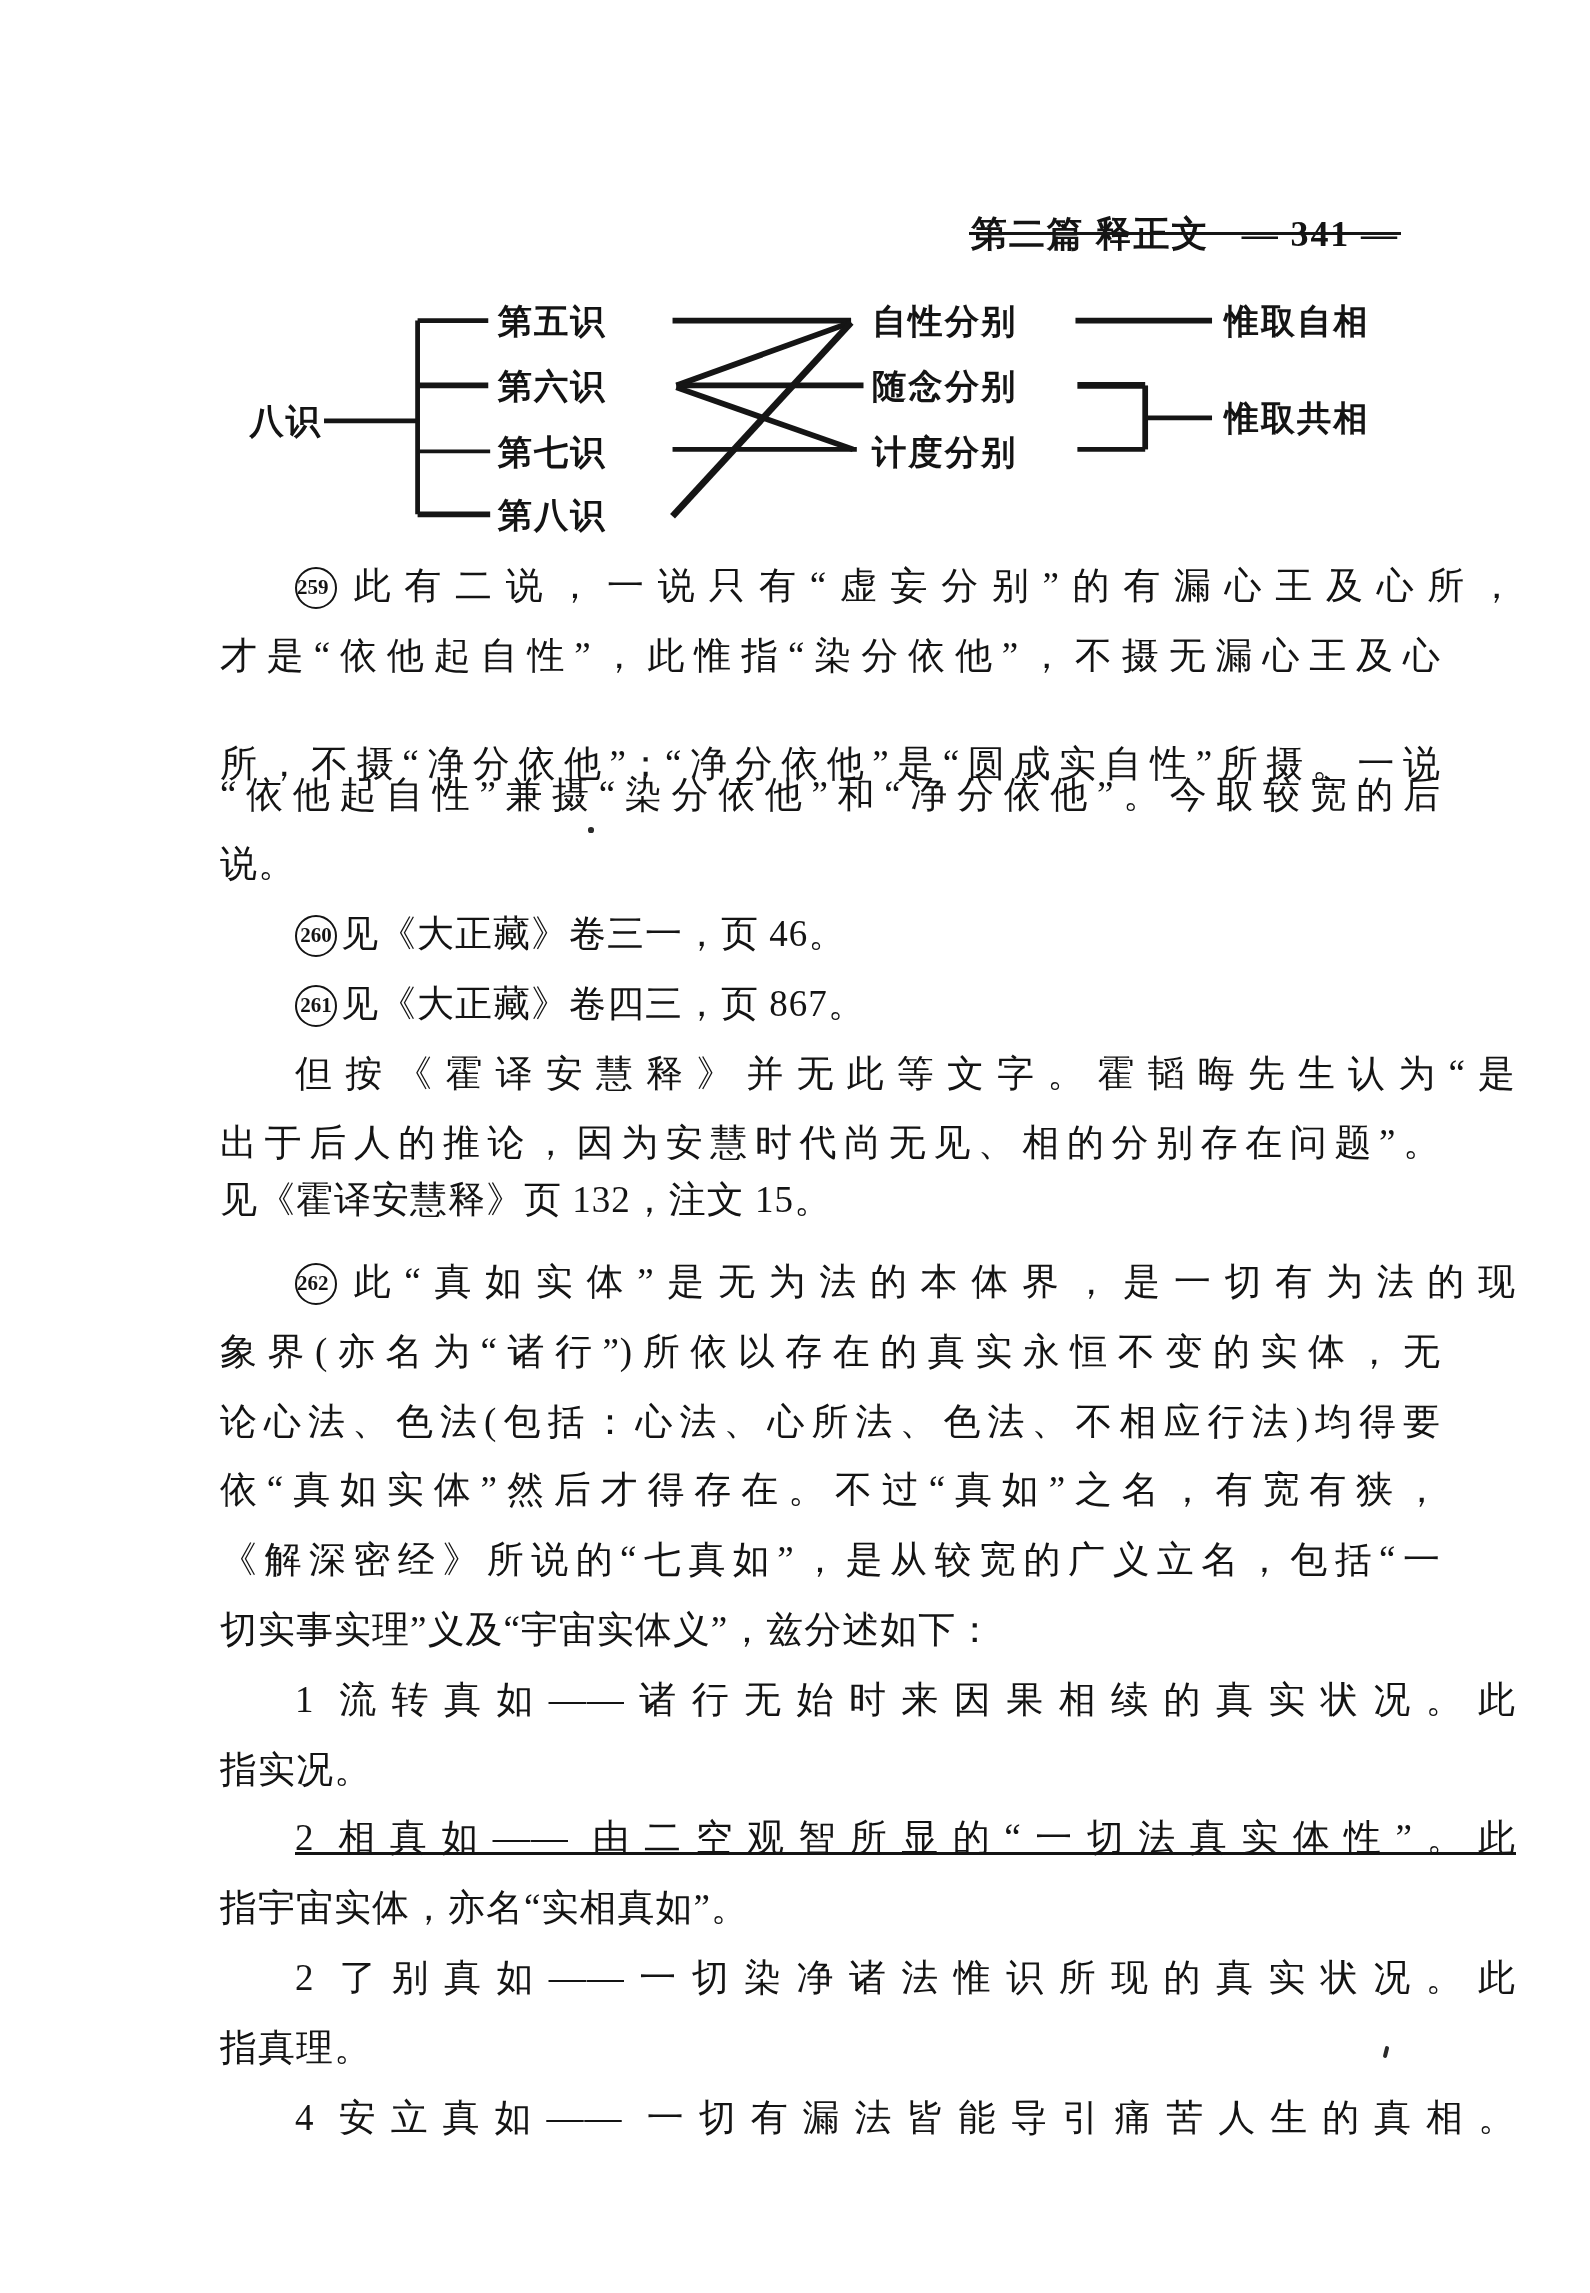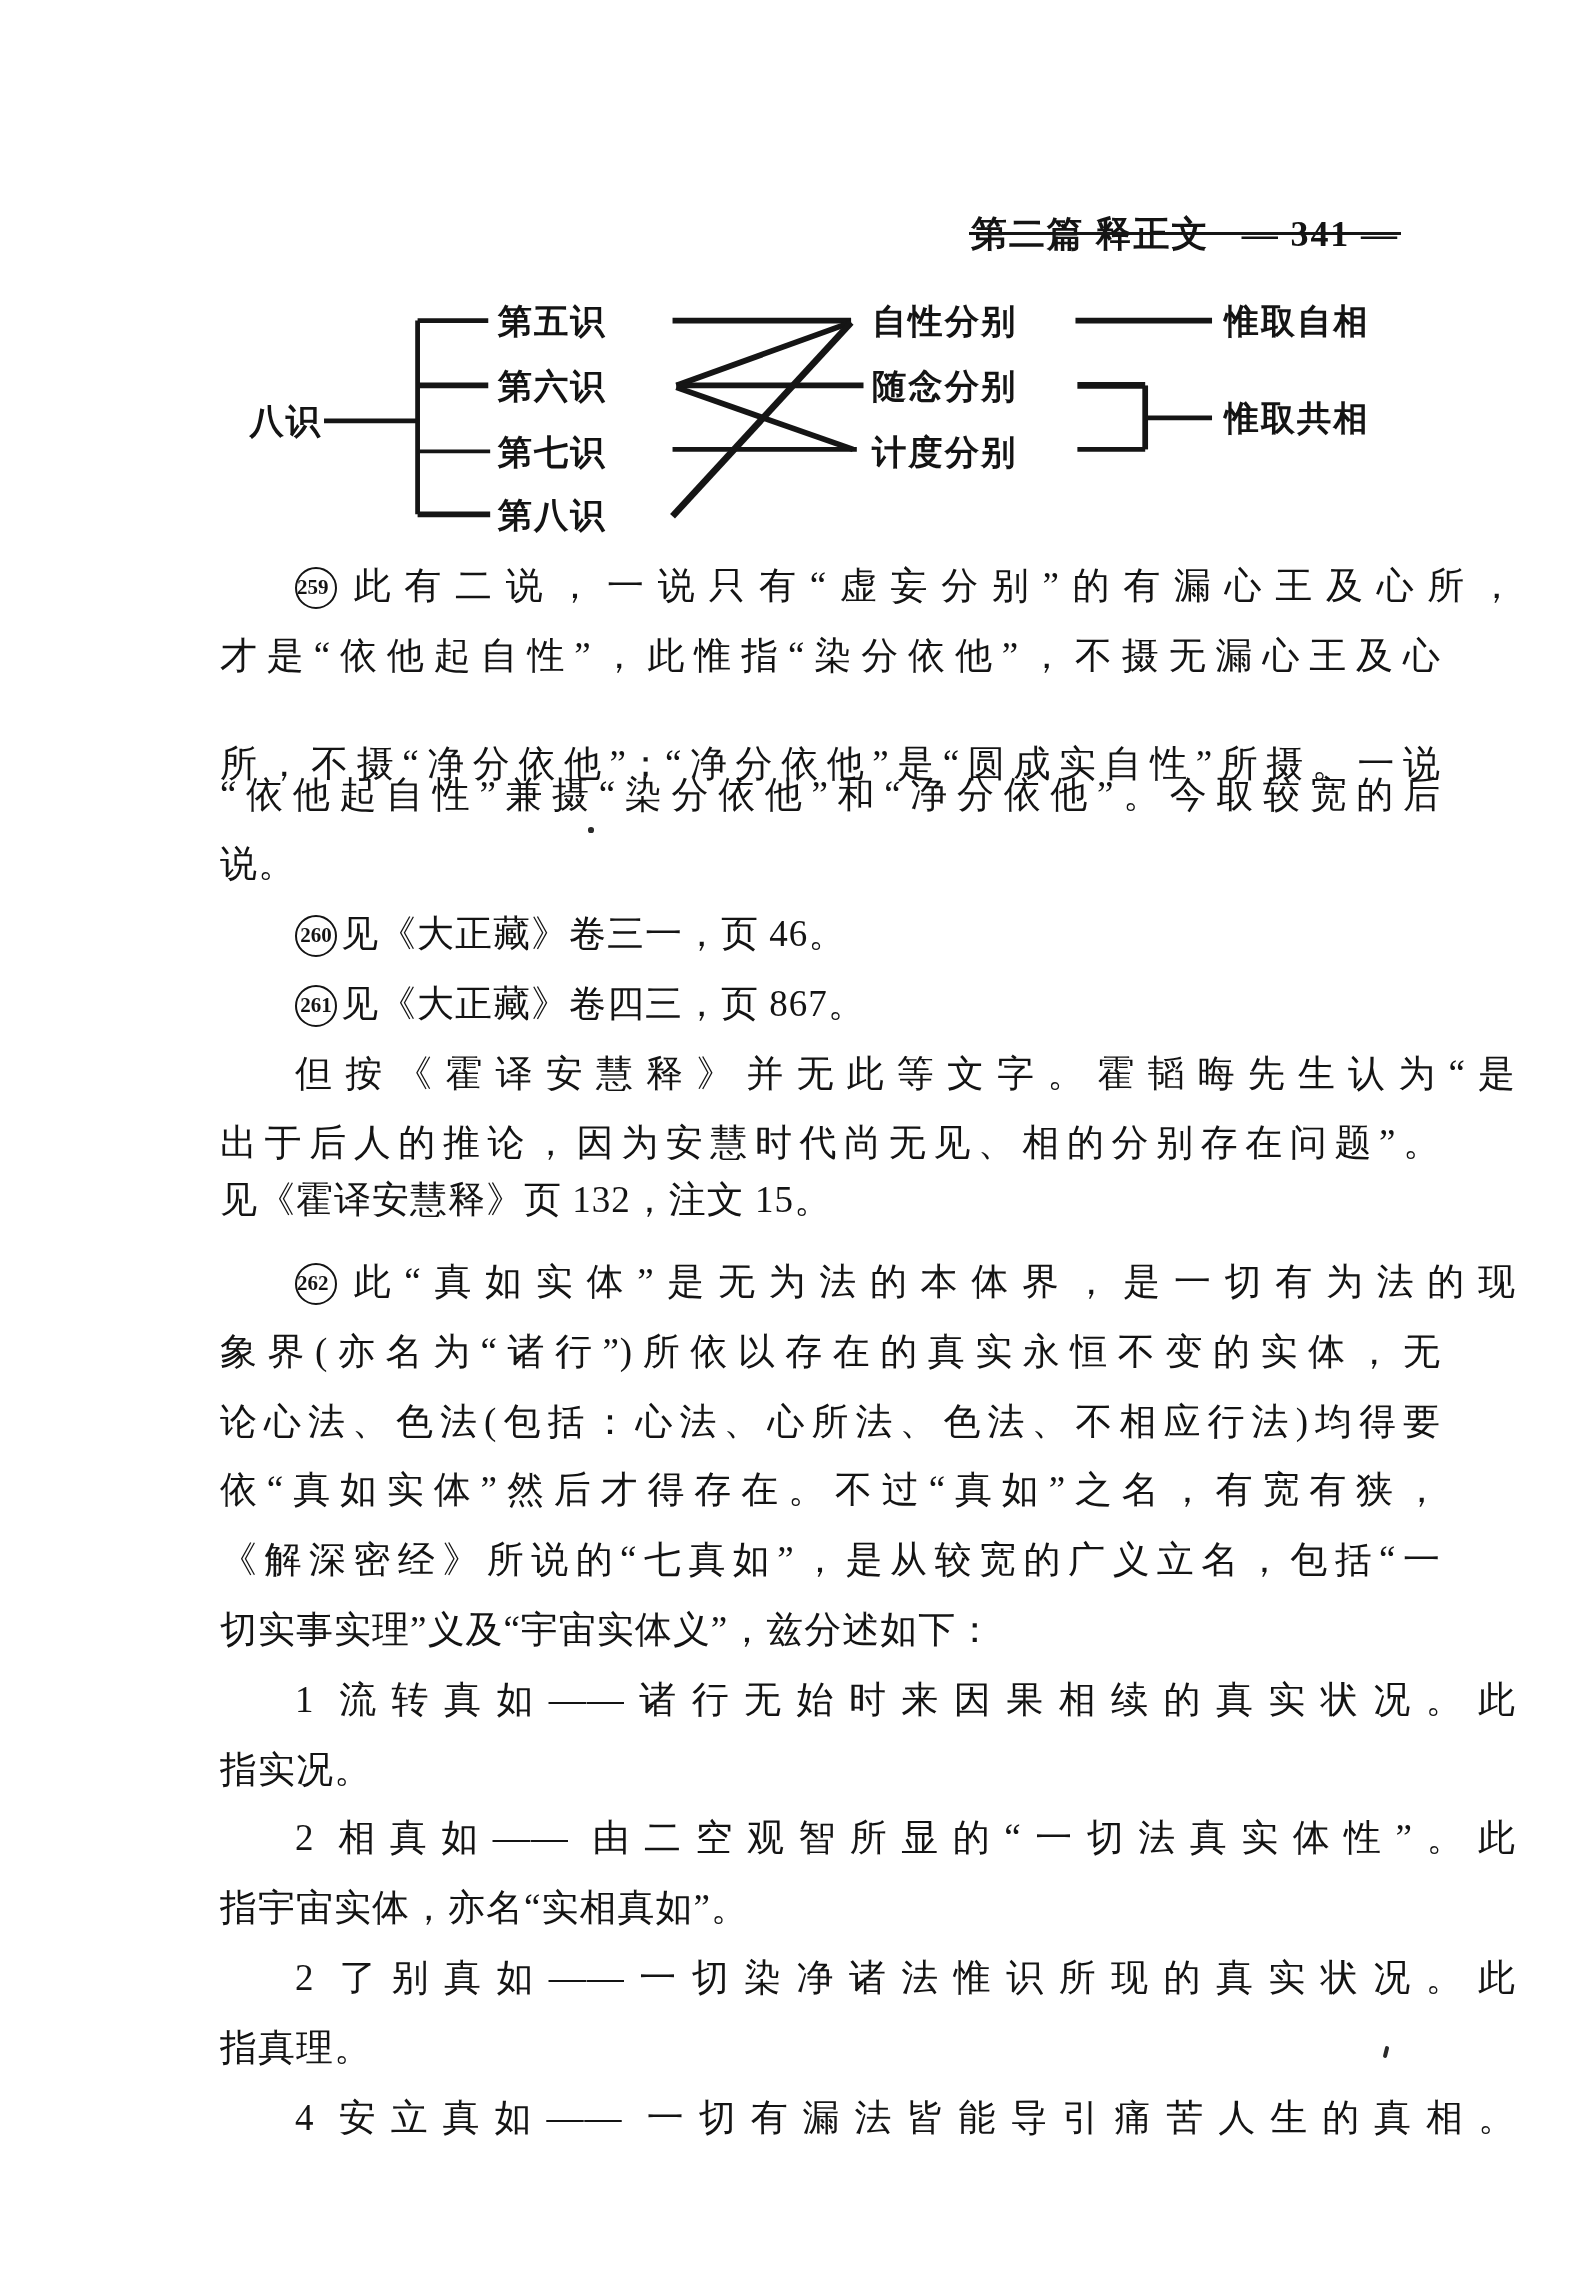--- a/index.html
+++ b/index.html
@@ -97,21 +97,21 @@
       <div class="bline justify" style="top: 1116px;"><span>出于后人的推论，因为安慧时代尚无见、相的分别存在问题”。</span></div>
       <div class="bline" style="top: 1173px;"><span>见《霍译安慧释》页 132，注文 15。</span></div>
       <div class="bline justify indent" style="top: 1255px;"><span class="badge">262</span><span>此“真如实体”是无为法的本体界，是一切有为法的现</span></div>
       <div class="bline justify" style="top: 1325px;"><span>象界(亦名为“诸行”)所依以存在的真实永恒不变的实体，无</span></div>
       <div class="bline justify" style="top: 1395px;"><span>论心法、色法(包括：心法、心所法、色法、不相应行法)均得要</span></div>
       <div class="bline justify" style="top: 1463px;"><span>依“真如实体”然后才得存在。不过“真如”之名，有宽有狭，</span></div>
       <div class="bline justify" style="top: 1533px;"><span>《解深密经》所说的“七真如”，是从较宽的广义立名，包括“一</span></div>
       <div class="bline" style="top: 1603px;"><span>切实事实理”义及“宇宙实体义”，兹分述如下：</span></div>
       <div class="bline justify indent" style="top: 1673px;"><span>1 流转真如——诸行无始时来因果相续的真实状况。此</span></div>
       <div class="bline" style="top: 1743px;"><span>指实况。</span></div>
-      <div class="bline justify indent" style="top: 1811px;"><span>2 相真如—— 由二空观智所显的“一切法真实体性”。此</span></div>
+      <div class="bline justify indent" style="top: 1811px; text-decoration: underline;"><span>2 相真如—— 由二空观智所显的“一切法真实体性”。此</span></div>
       <div class="bline" style="top: 1881px;"><span>指宇宙实体，亦名“实相真如”。</span></div>
       <div class="bline justify indent" style="top: 1951px;"><span>2 了别真如——一切染净诸法惟识所现的真实状况。此</span></div>
       <div class="bline" style="top: 2021px;"><span>指真理。</span></div>
       <div class="bline justify indent" style="top: 2091px;"><span>4 安立真如—— 一切有漏法皆能导引痛苦人生的真相。</span></div>
     </div>
 
   <div class="artifact-dot" style="left:588px;top:827px;"></div>
   <div class="artifact-tick" style="left:1384px;top:2046px;"></div>
 
 </div>

